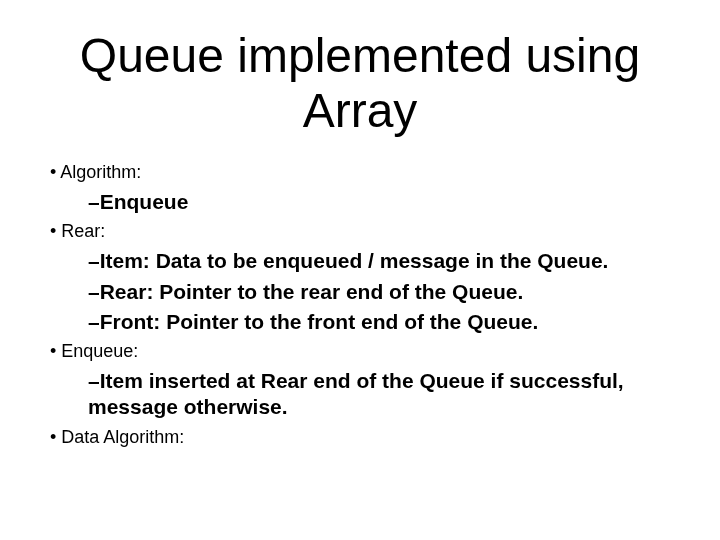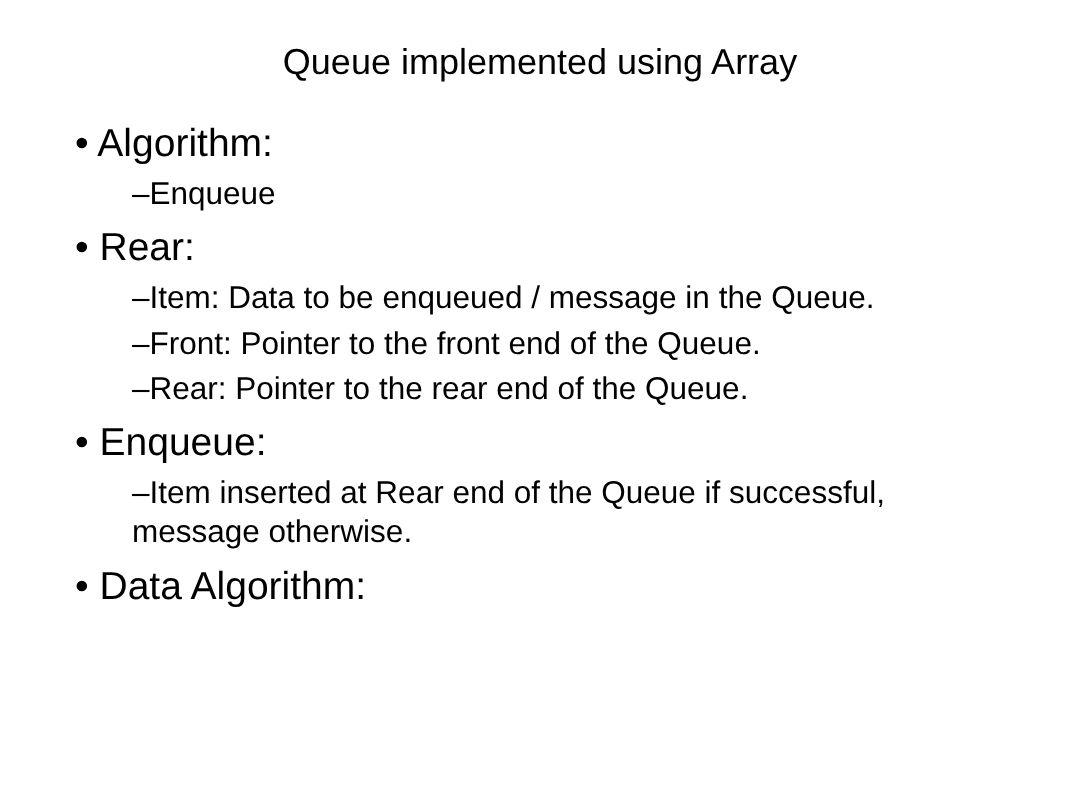--- a/index.html
+++ b/index.html
@@ -12,35 +12,35 @@
       height: 540px;
       background: #ffffff;
       font-family: Arial, Helvetica, sans-serif;
       color: #000000;
       overflow: hidden;
     }
     .slide {
       padding: 20px 50px 20px 50px;
     }
     .title {
-      font-size: 24px;
+      font-size: 48px;
       font-weight: 400;
       text-align: center;
       margin-bottom: 24px;
       margin-top: 8px;
     }
     .level1 {
-      font-size: 26px;
+      font-size: 18px;
       font-weight: 400;
       margin-bottom: 6px;
       margin-top: 2px;
     }
     .level2 {
       font-size: 21px;
-      font-weight: 400;
+      font-weight: 700;
       padding-left: 38px;
       margin-bottom: 4px;
       line-height: 1.25;
     }
     .section {
       margin-bottom: 6px;
     }
   </style>
 </head>
 <body>
@@ -49,22 +49,22 @@
   <h1 class="title">Queue implemented using Array</h1>
 
   <div class="section">
     <div class="level1">• Algorithm:</div>
     <div class="level2">–Enqueue</div>
   </div>
 
   <div class="section">
     <div class="level1">• Rear:</div>
     <div class="level2">–Item: Data to be enqueued / message in the Queue.</div>
+    <div class="level2">–Rear: Pointer to the rear end of the Queue.</div>
     <div class="level2">–Front: Pointer to the front end of the Queue.</div>
-    <div class="level2">–Rear: Pointer to the rear end of the Queue.</div>
   </div>
 
   <div class="section">
     <div class="level1">• Enqueue:</div>
     <div class="level2">–Item inserted at Rear end of the Queue if successful, message otherwise.</div>
   </div>
 
   <div class="section">
     <div class="level1">• Data Algorithm:</div>
   </div>

